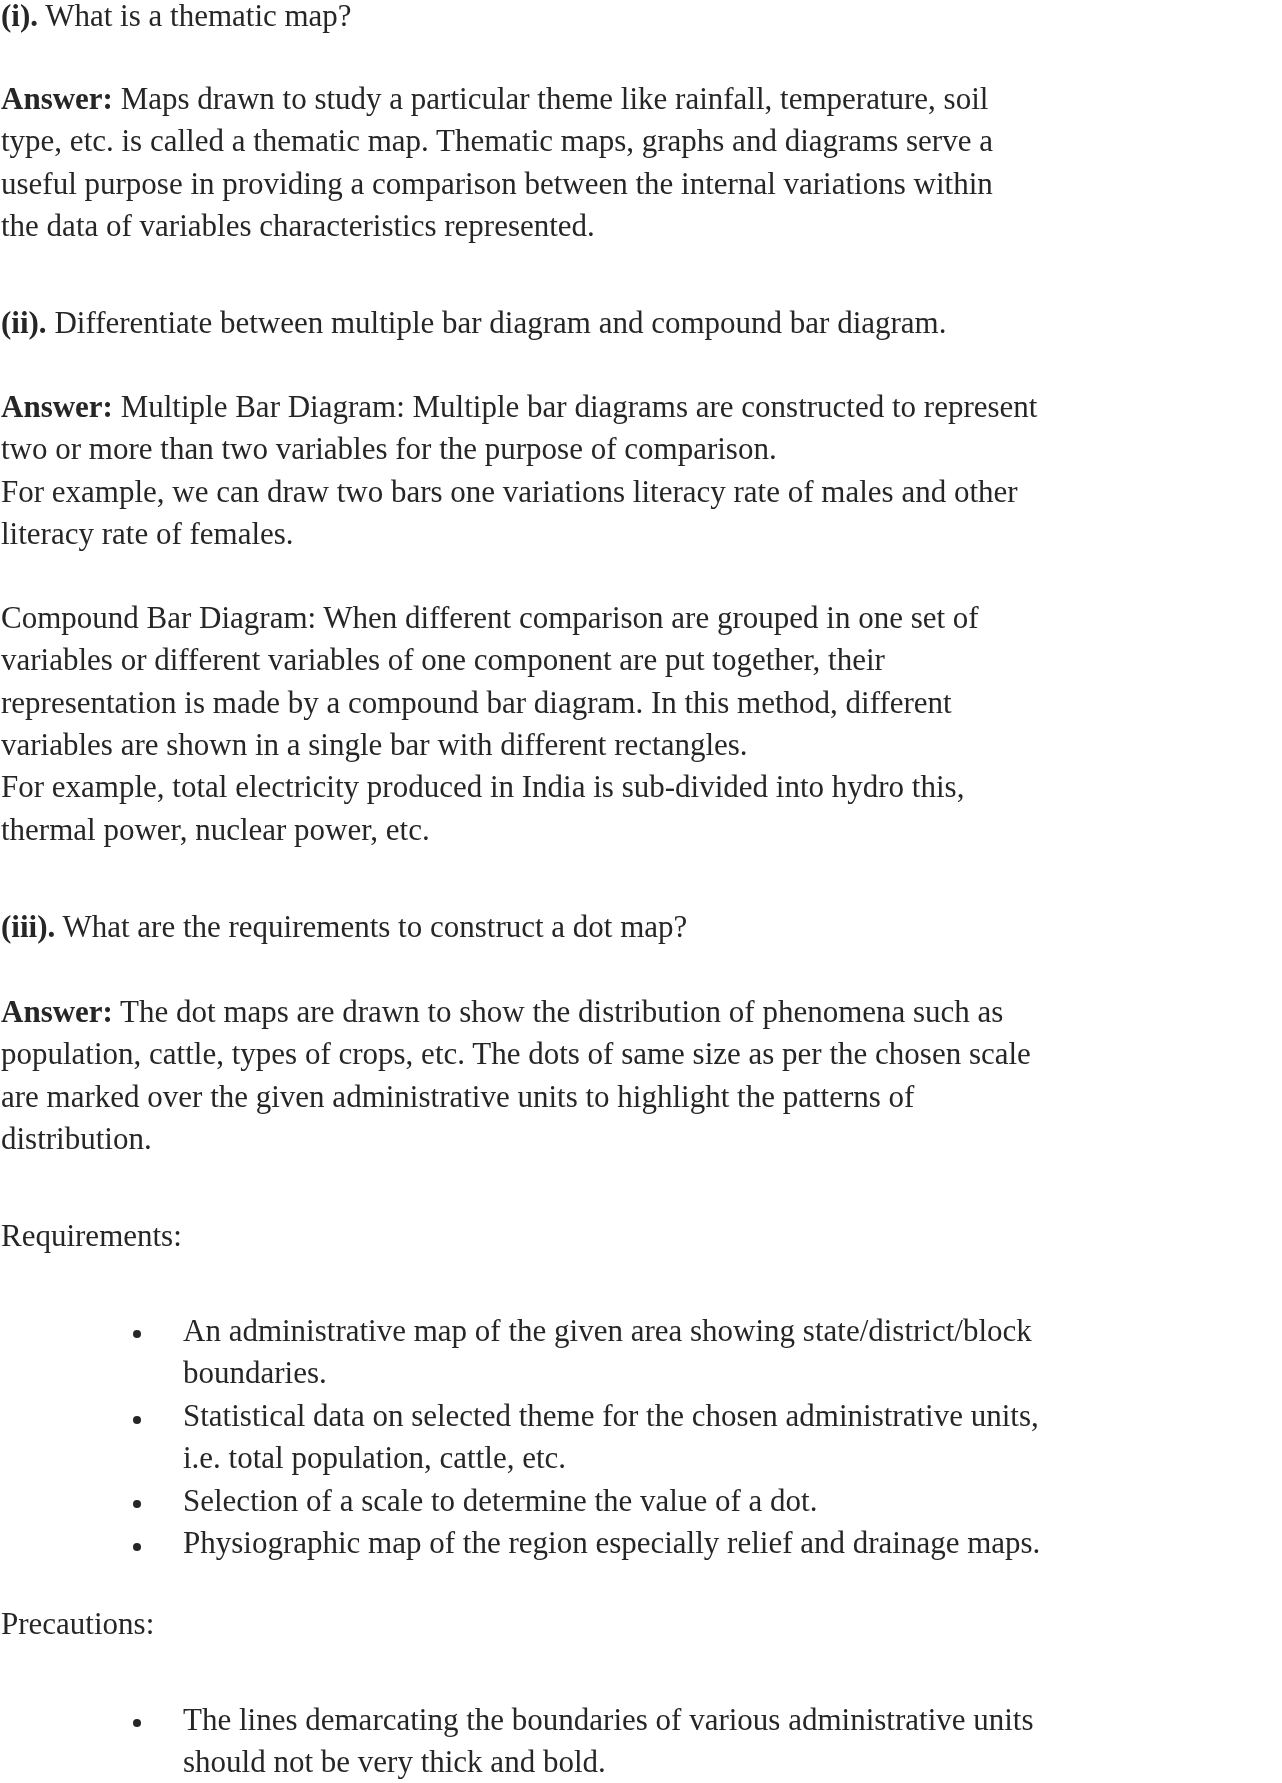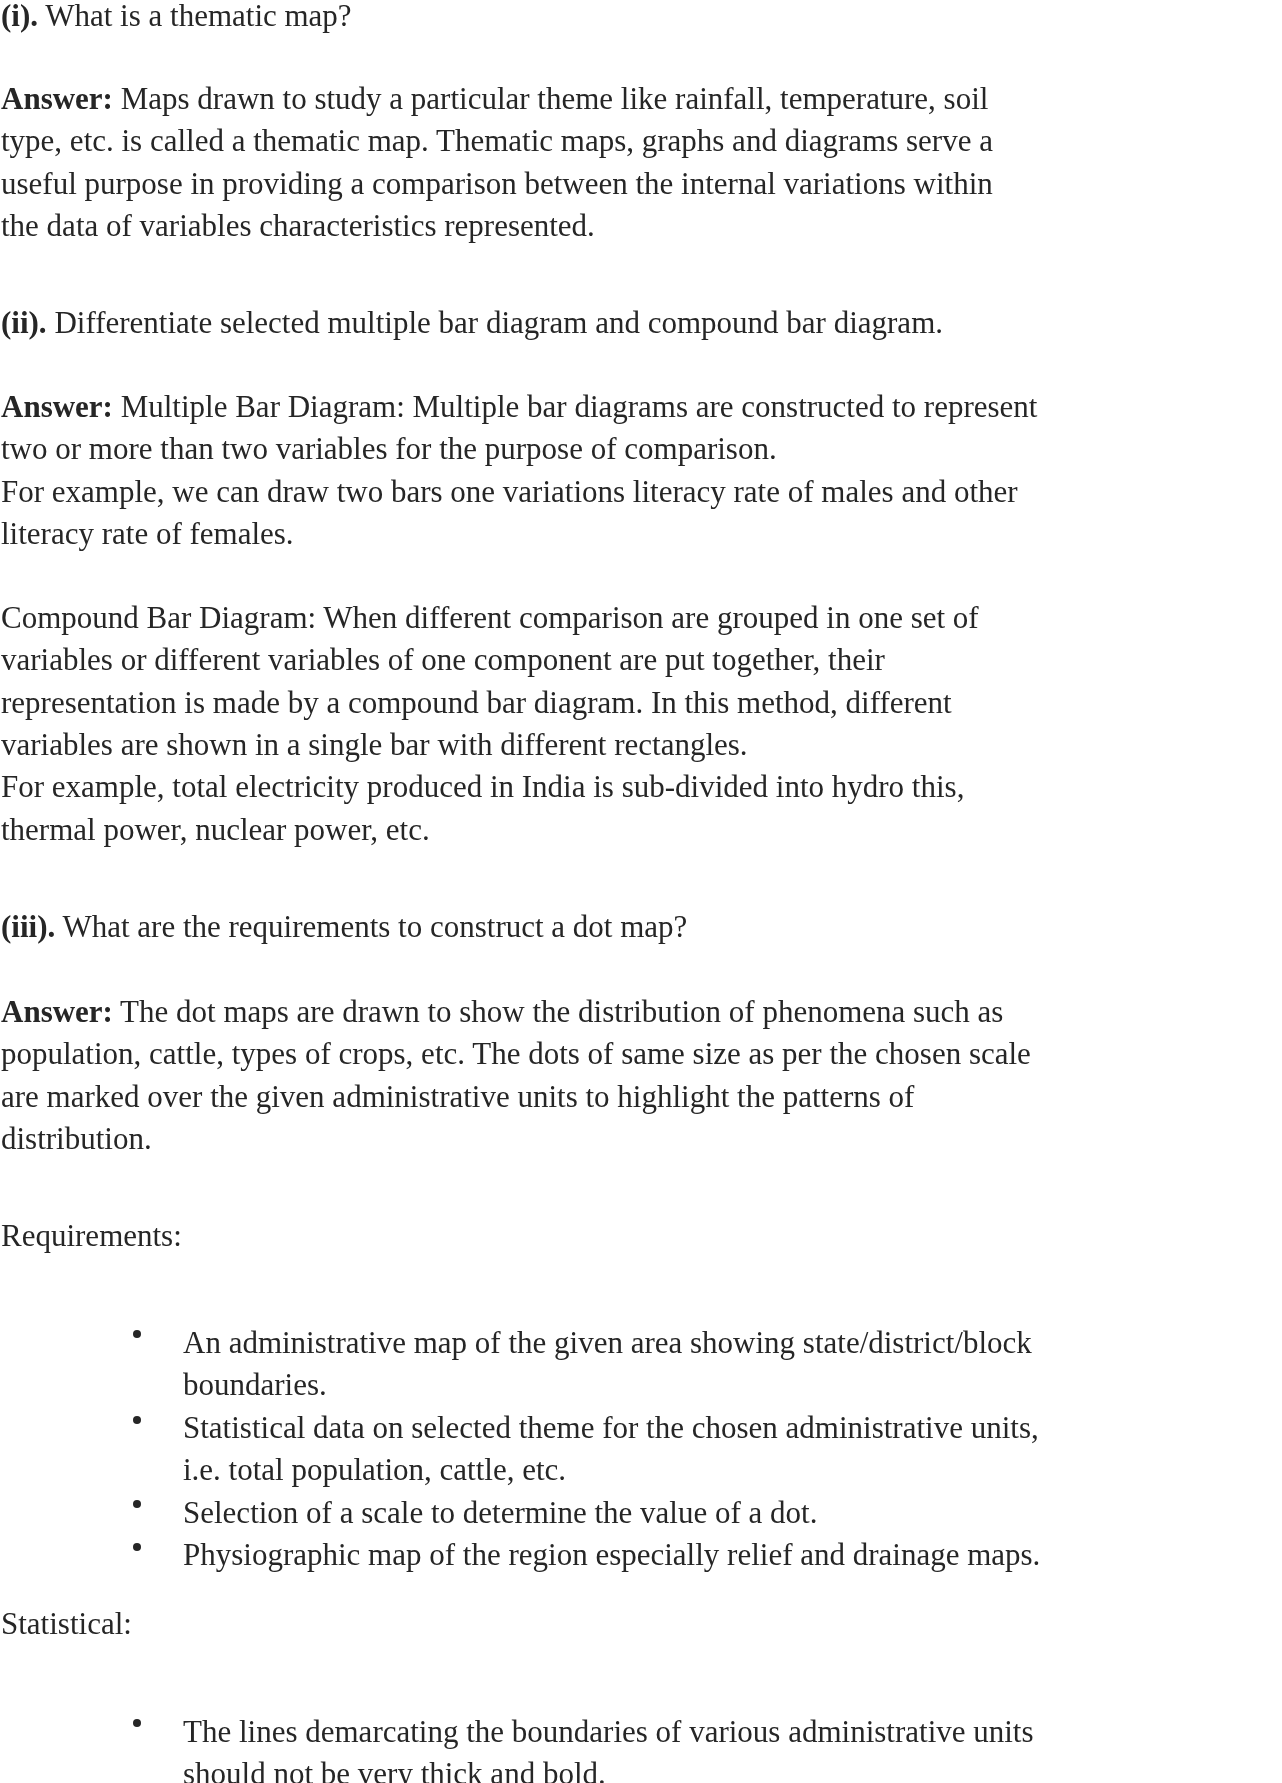--- a/index.html
+++ b/index.html
@@ -3,32 +3,32 @@
 <meta charset="utf-8">
 <style>
   html, body { margin:0; padding:0; background:#ffffff; }
   body { width:1282px; height:1783px; overflow:hidden; position:relative;
          font-family:"Liberation Serif","DejaVu Serif",serif; color:#262626;
          font-size:31px; line-height:42.5px; }
   .line { position:absolute; left:1px; white-space:nowrap; }
   .b { font-weight:bold; }
   .bul { position:absolute; left:130px; width:14px; height:14px; }
   .bul::before { content:""; position:absolute; left:3px; top:0; width:8px; height:8px; border-radius:50%; background:#262626; }
-  .bt { position:absolute; left:183px; white-space:nowrap;margin-top:12px; }
+  .bt { position:absolute; left:183px; white-space:nowrap; }
 </style>
 </head>
 <body>
 
 <div class="line" style="top:-5px"><span class="b">(i).</span><span> What is a thematic map?</span></div>
 <div class="line" style="top:78px"><span class="b">Answer:</span><span> Maps drawn to study a particular theme like rainfall, temperature, soil</span></div>
 <div class="line" style="top:120px">type, etc. is called a thematic map. Thematic maps, graphs and diagrams serve a</div>
 <div class="line" style="top:163px">useful purpose in providing a comparison between the internal variations within</div>
 <div class="line" style="top:205px">the data of variables characteristics represented.</div>
 
-<div class="line" style="top:302px"><span class="b">(ii).</span><span> Differentiate selected multiple bar diagram and compound bar diagram.</span></div>
+<div class="line" style="top:302px"><span class="b">(ii).</span><span> Differentiate between multiple bar diagram and compound bar diagram.</span></div>
 <div class="line" style="top:386px"><span class="b">Answer:</span><span> Multiple Bar Diagram: Multiple bar diagrams are constructed to represent</span></div>
 <div class="line" style="top:428px">two or more than two variables for the purpose of comparison.</div>
 <div class="line" style="top:471px">For example, we can draw two bars one variations literacy rate of males and other</div>
 <div class="line" style="top:513px">literacy rate of females.</div>
 
 <div class="line" style="top:597px">Compound Bar Diagram: When different comparison are grouped in one set of</div>
 <div class="line" style="top:639px">variables or different variables of one component are put together, their</div>
 <div class="line" style="top:682px">representation is made by a compound bar diagram. In this method, different</div>
 <div class="line" style="top:724px">variables are shown in a single bar with different rectangles.</div>
 <div class="line" style="top:766px">For example, total electricity produced in India is sub-divided into hydro this,</div>
@@ -49,17 +49,17 @@
 <span class="bul" style="top:1416px"></span>
 <div class="bt" style="top:1395px">Statistical data on selected theme for the chosen administrative units,</div>
 <div class="bt" style="top:1437px">i.e. total population, cattle, etc.</div>
 
 <span class="bul" style="top:1500px"></span>
 <div class="bt" style="top:1480px">Selection of a scale to determine the value of a dot.</div>
 
 <span class="bul" style="top:1543px"></span>
 <div class="bt" style="top:1522px">Physiographic map of the region especially relief and drainage maps.</div>
 
-<div class="line" style="top:1603px">Statistical:</div>
+<div class="line" style="top:1603px">Precautions:</div>
 
 <span class="bul" style="top:1719px"></span>
 <div class="bt" style="top:1699px">The lines demarcating the boundaries of various administrative units</div>
 <div class="bt" style="top:1741px">should not be very thick and bold.</div>
 
 </body></html>

